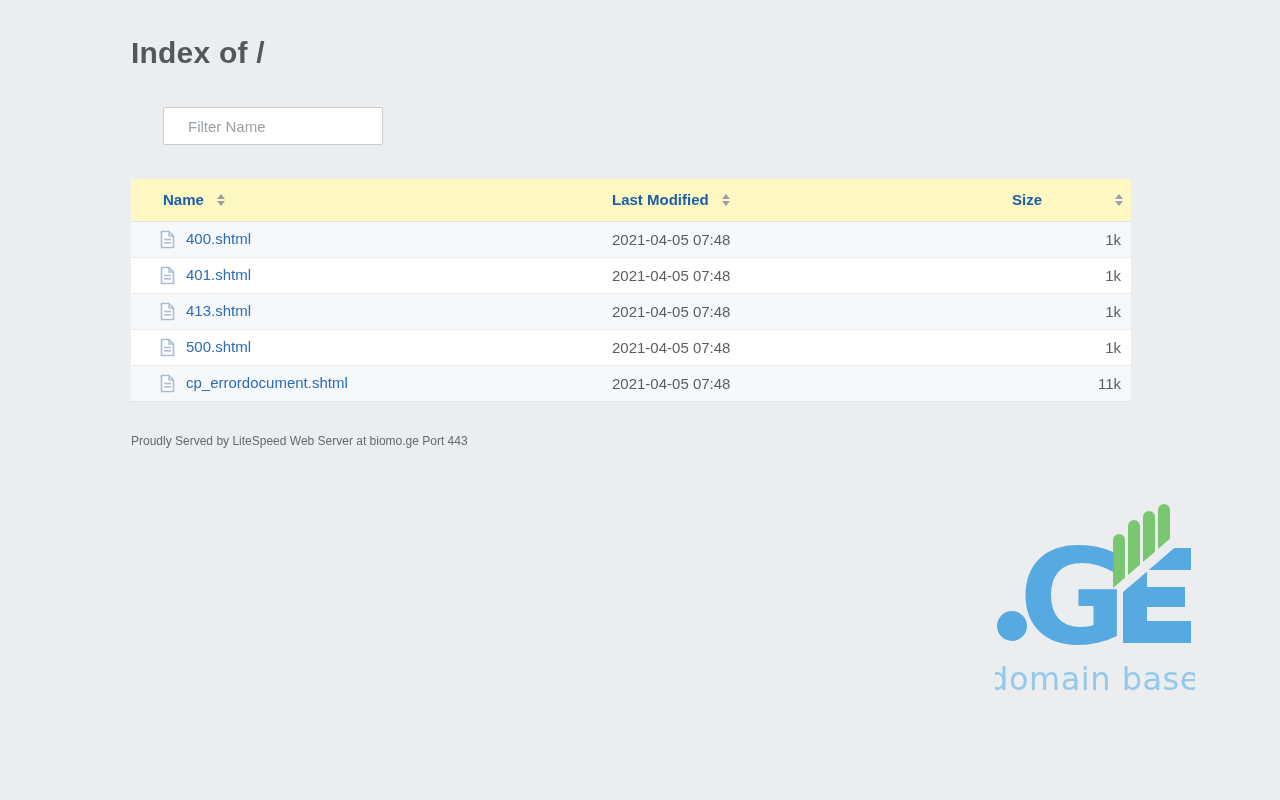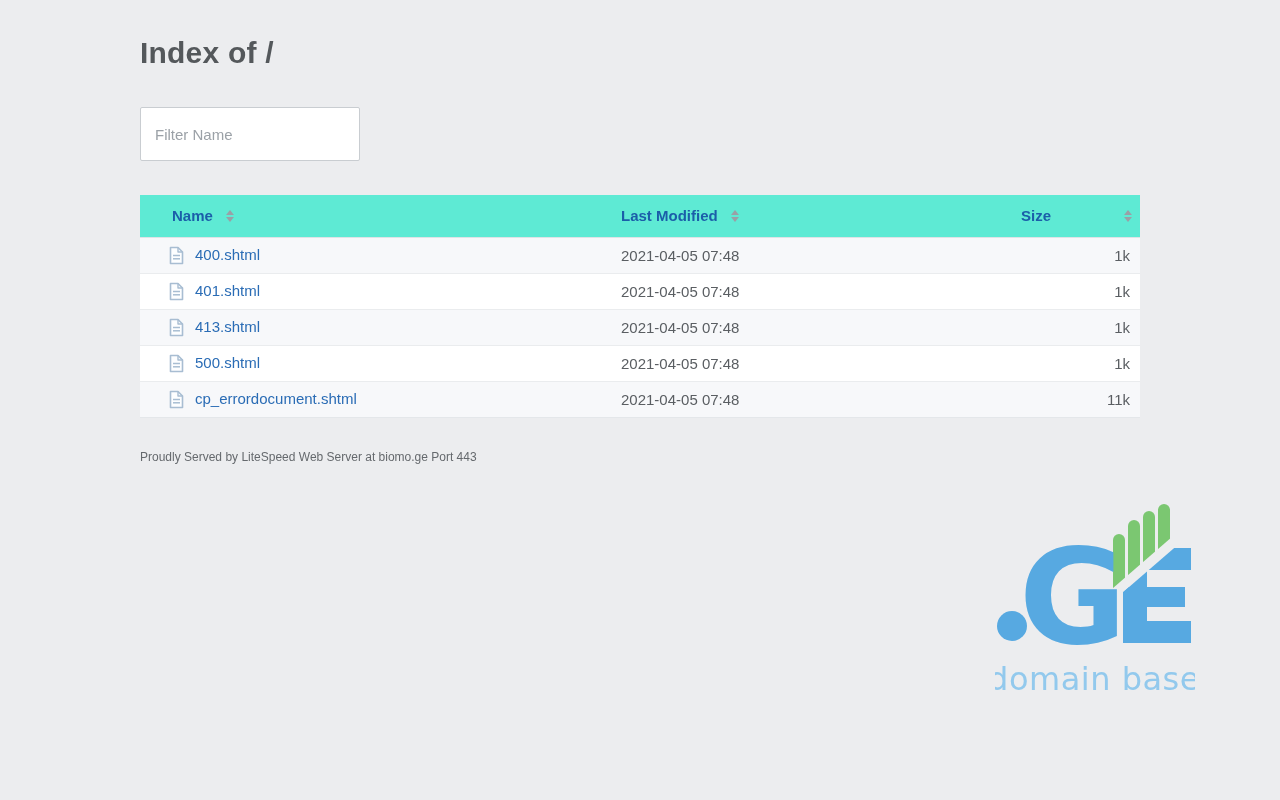--- a/index.html
+++ b/index.html
@@ -1,30 +1,30 @@
 <!DOCTYPE html>
 <html><head>
 <meta charset="utf-8">
 <style>
   * { margin:0; padding:0; box-sizing:border-box; }
   html,body { width:1280px; height:800px; }
   body { font-family:"Liberation Sans", sans-serif; background:#ecedef; position:relative; overflow:hidden; }
 
-  .container { position:absolute; left:140px; top:0; width:1000px; }
+  .container { position:absolute; left:131px; top:0; width:1000px; }
 
   .page-title { margin-top:36px; font-size:30px; font-weight:bold; color:#54585b; letter-spacing:0.2px; }
 
   .filter-input {
-    margin-top:37px; width:220px; height:54px; background:#ffffff;
-    border:1px solid #c9cdd1; border-radius:2px; padding:0 14px;
-    font-family:"Liberation Sans", sans-serif; font-size:15px; color:#3c4043; outline:none; display:block;
+    margin-top:37px; width:220px; height:38px; background:#ffffff;
+    border:1px solid #c9cdd1; border-radius:2px; padding:0 24px;
+    font-family:"Liberation Sans", sans-serif; font-size:15px; color:#3c4043; outline:none; display:block;margin-left:32px;
   }
   .filter-input::placeholder { color:#9ba1a7; }
 
-  table.listing { margin-top:34px; width:1000px; background:#5eead4; border-collapse:collapse; table-layout:fixed; font-size:15px; }
+  table.listing { margin-top:34px; width:1000px; background:#fef9c3; border-collapse:collapse; table-layout:fixed; font-size:15px; }
   col.c1 { width:481px; } col.c2 { width:400px; } col.c3 { width:119px; }
 
   thead th { height:42px; text-align:left; font-weight:bold; color:#1b5ea9; border-bottom:1px solid #dfe3e6; cursor:pointer; }
   th .th-inner { display:flex; align-items:center; }
   th.h-name .th-inner { padding-left:32px; }
   th.h-size .th-inner { justify-content:space-between; padding-right:8px; }
 
   .sort { display:inline-flex; flex-direction:column; gap:2px; margin-left:13px; }
   .sort i { display:block; width:0; height:0; border-left:4px solid transparent; border-right:4px solid transparent; }
   .sort i.up { border-bottom:5px solid #9aa0a6; }

